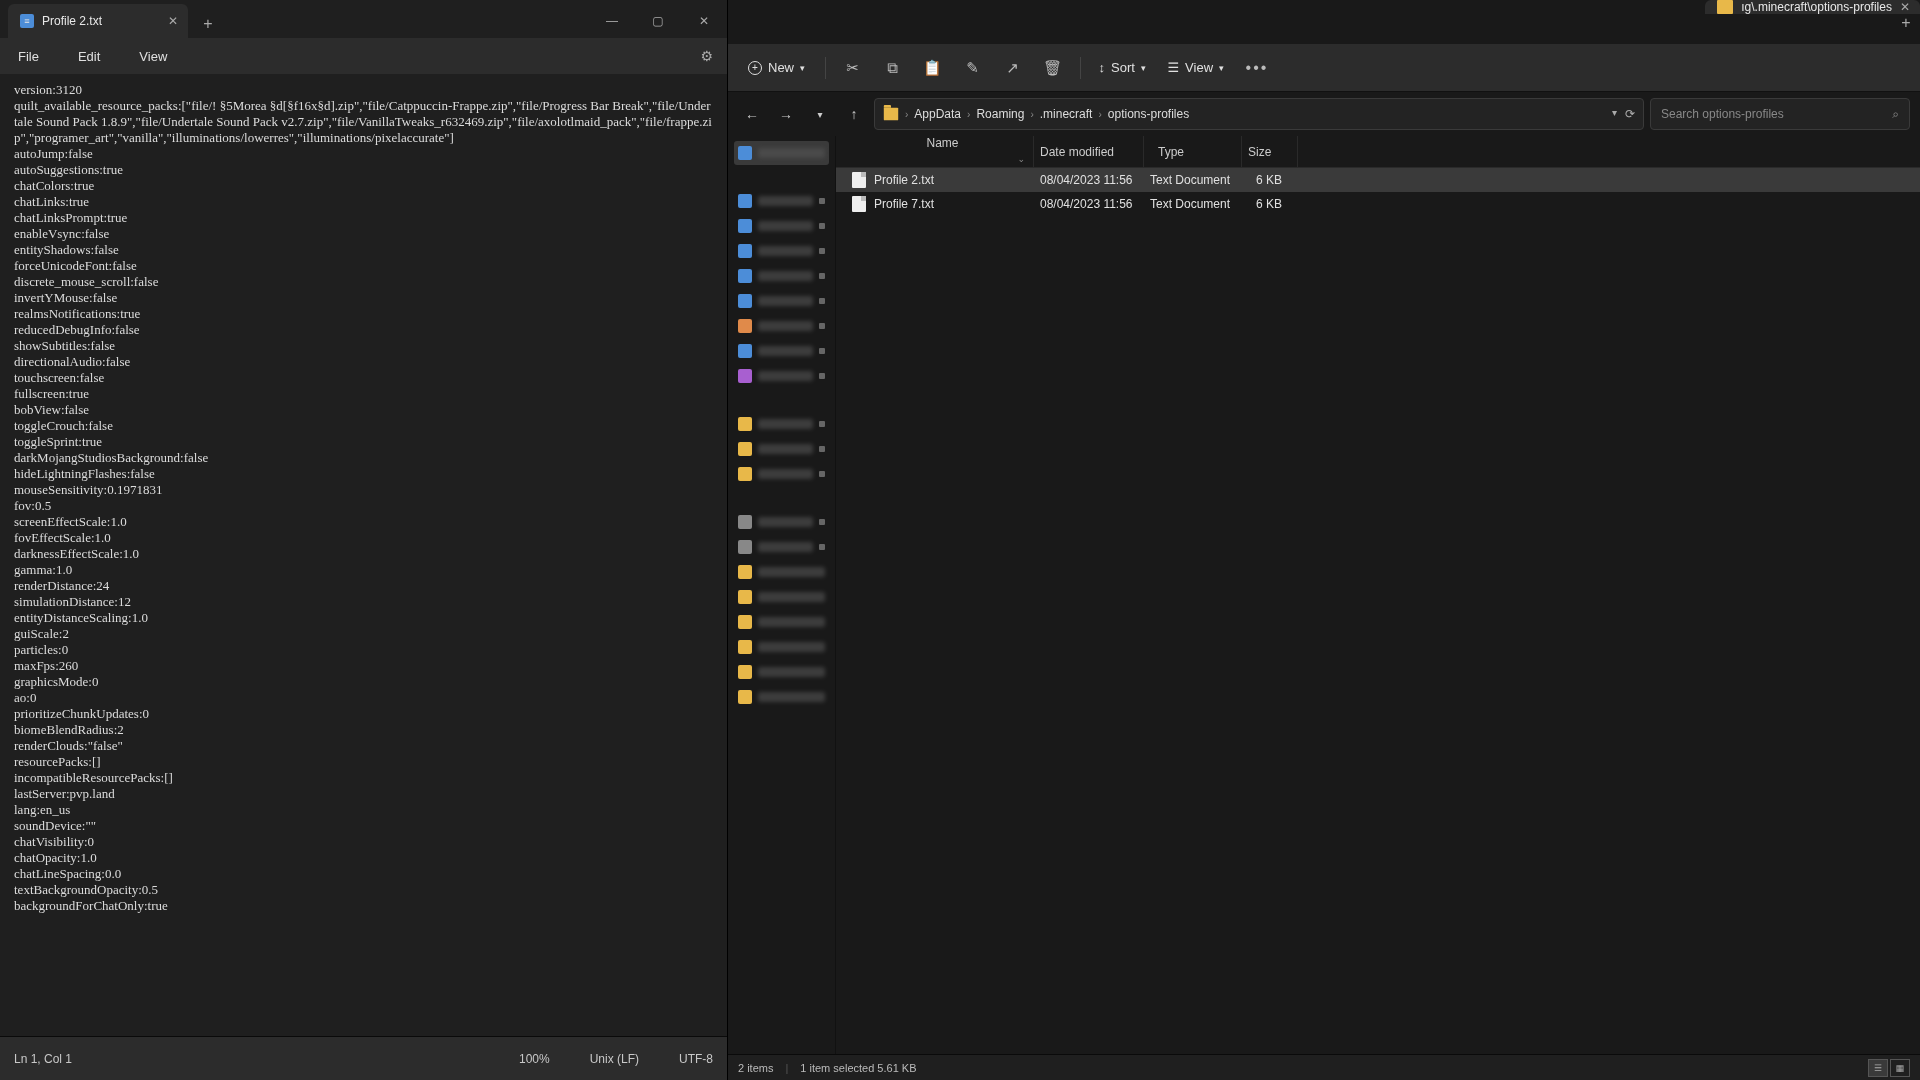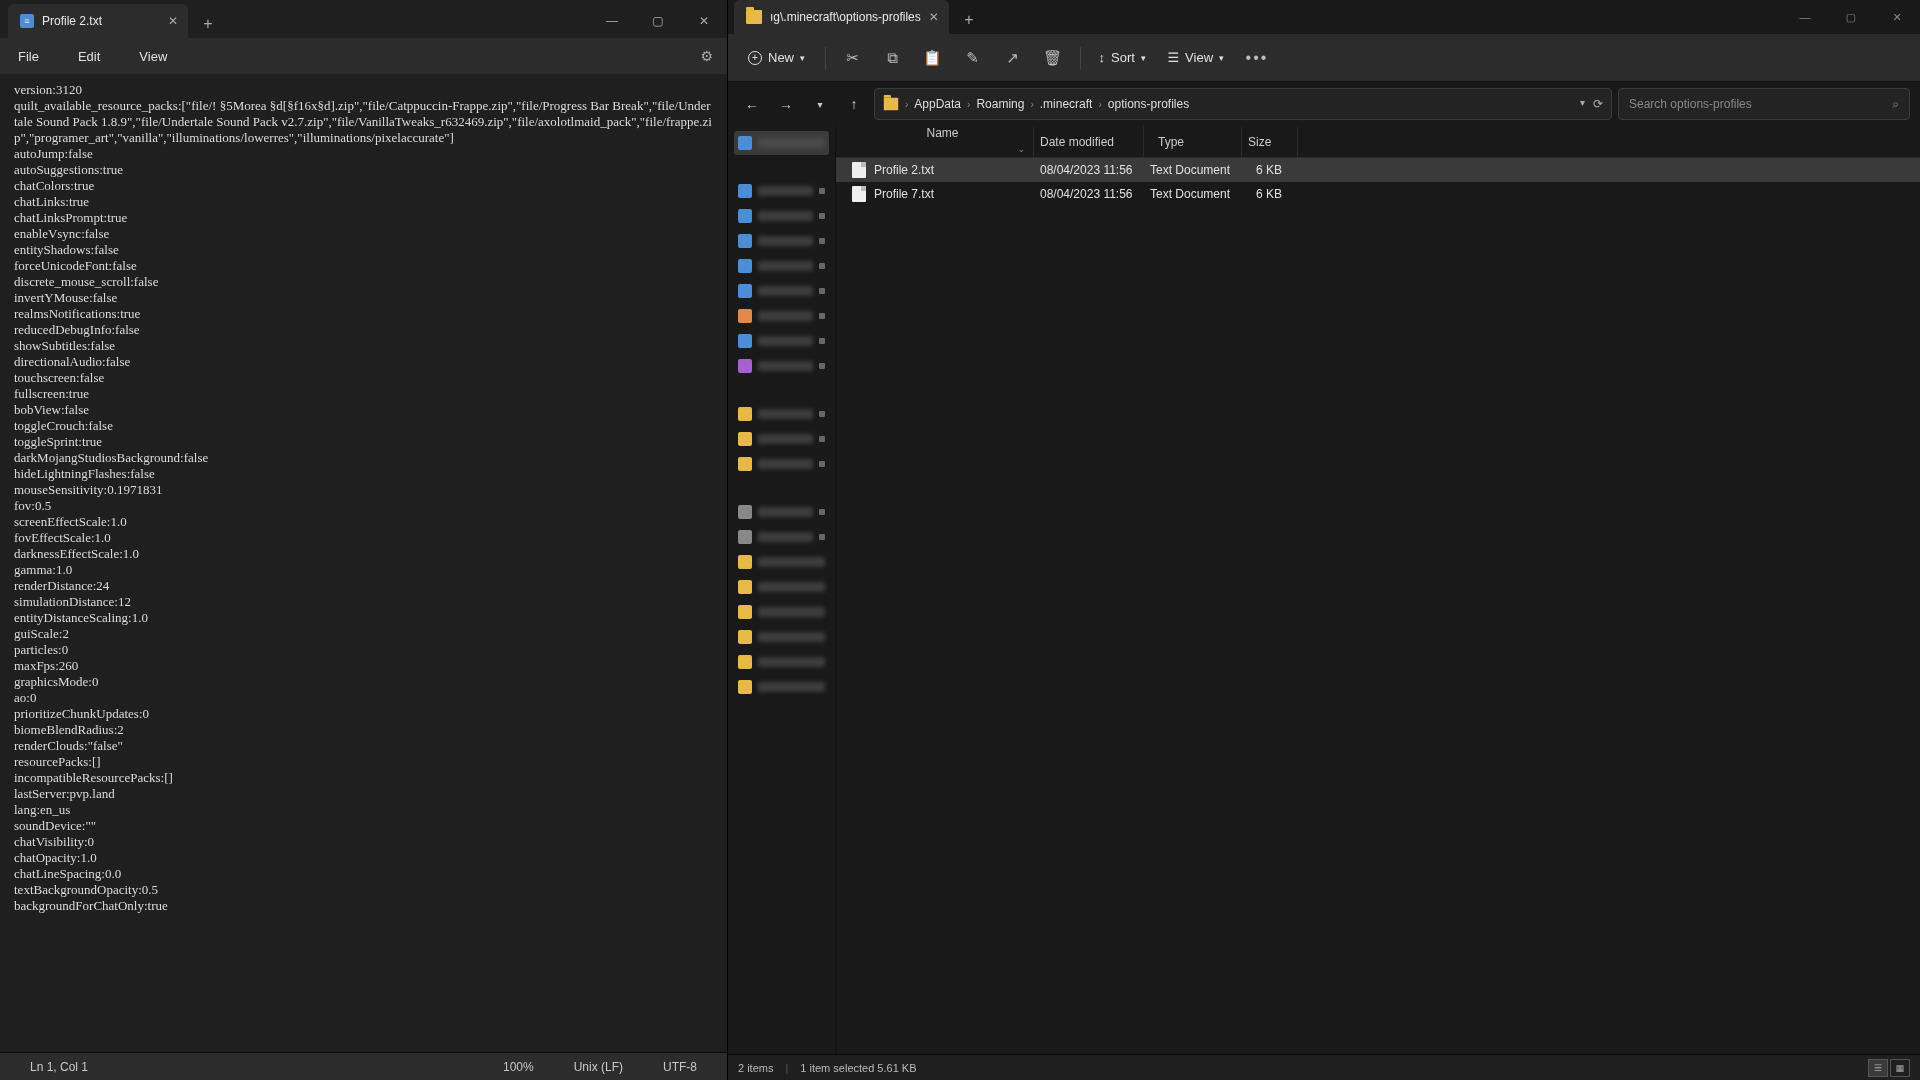--- a/index.html
+++ b/index.html
@@ -12,26 +12,26 @@
 .np-tab { display: flex; align-items: center; gap: 8px; background: #2c2c2c; height: 34px; padding: 0 10px 0 12px; border-radius: 6px 6px 0 0; margin-left: 8px; font-size: 12px; color: #e8e8e8; min-width: 180px; }
 .np-tab-icon { width: 14px; height: 14px; background: #4c8dd8; border-radius: 2px; display: flex; align-items: center; justify-content: center; font-size: 9px; }
 .np-tab-close { margin-left: auto; font-size: 12px; color: #aaa; cursor: pointer; }
 .np-newtab { width: 28px; height: 28px; display: flex; align-items: center; justify-content: center; color: #aaa; font-size: 16px; cursor: pointer; margin-left: 6px; }
 .np-winctrl { margin-left: auto; display: flex; }
 .np-winctrl div { width: 46px; height: 34px; display: flex; align-items: center; justify-content: center; color: #aaa; font-size: 12px; }
 .np-menubar { height: 36px; display: flex; align-items: center; padding: 0 8px; background: #2c2c2c; gap: 19px; }
 .np-menu { padding: 4px 10px; font-size: 13px; color: #e0e0e0; border-radius: 4px; cursor: pointer; }
 .np-settings { margin-left: auto; color: #aaa; font-size: 14px; cursor: pointer; padding: 4px 6px; }
 .np-content { flex: 1; overflow: auto; padding: 8px 14px; font-family: Liberation Serif, serif; font-size: 13px; line-height: 16px; color: #dcdcdc; white-space: pre-wrap; word-break: break-all; }
-.np-status { height: 28px; display: flex; align-items: center; background: #2c2c2c; font-size: 12px; color: #c8c8c8; padding: 0 30px; gap: 40px; border-top: 1px solid #0a0a0a; }
+.np-status { height: 44px; display: flex; align-items: center; background: #2c2c2c; font-size: 12px; color: #c8c8c8; padding: 0 14px; gap: 40px; border-top: 1px solid #0a0a0a; }
 .np-status .spacer { flex: 1; } 
 
 
 .explorer { flex: 1; height: 100%; background: #191919; display: flex; flex-direction: column; }
-.ex-titlebar { height: 34px; display: flex; align-items: flex-end; background: #191919; }
+.ex-titlebar { height: 44px; display: flex; align-items: flex-end; background: #191919; flex-direction: column; }
 .ex-tab { display: flex; align-items: center; gap: 8px; background: #2c2c2c; height: 34px; padding: 0 10px 0 12px; border-radius: 6px 6px 0 0; margin-left: 6px; font-size: 12px; color: #e8e8e8; min-width: 160px; }
 .ex-folder-icon { width: 16px; height: 14px; background: #e8b849; border-radius: 1px; position: relative; }
 .ex-folder-icon::before { content: ""; position: absolute; top: -3px; left: 0; width: 8px; height: 3px; background: #e8b849; border-radius: 1px 1px 0 0; }
 .ex-tab-close { margin-left: auto; font-size: 12px; color: #aaa; cursor: pointer; }
 .ex-winctrl { margin-left: auto; display: flex; }
 .ex-winctrl div { width: 46px; height: 34px; display: flex; align-items: center; justify-content: center; color: #888; font-size: 11px; }
 
 .ex-toolbar { height: 48px; display: flex; align-items: center; padding: 0 10px; gap: 6px; background: #2c2c2c; border-bottom: 1px solid #111; }
 .ex-new { display: flex; align-items: center; gap: 6px; padding: 5px 10px; color: #e0e0e0; font-size: 13px; border-radius: 4px; cursor: pointer; }
 .ex-new .plus { width: 14px; height: 14px; border: 1px solid #e0e0e0; border-radius: 50%; display: flex; align-items: center; justify-content: center; font-size: 10px; }
@@ -39,21 +39,21 @@
 .ex-tool { width: 34px; height: 34px; display: flex; align-items: center; justify-content: center; color: #bbb; font-size: 15px; cursor: pointer; border-radius: 4px; }
 .ex-sort, .ex-view { display: flex; align-items: center; gap: 6px; padding: 5px 8px; color: #e0e0e0; font-size: 13px; cursor: pointer; }
 .ex-more { padding: 5px 8px; color: #bbb; cursor: pointer; letter-spacing: 2px; }
 
 .ex-addr { height: 44px; display: flex; align-items: center; padding: 0 10px; gap: 6px; background: #191919; }
 .ex-nav { width: 28px; height: 28px; display: flex; align-items: center; justify-content: center; color: #ccc; font-size: 14px; cursor: pointer; }
 .ex-breadcrumb { flex: 1; display: flex; align-items: center; background: #232323; border: 1px solid #3a3a3a; border-radius: 4px; height: 32px; padding: 0 8px; font-size: 12px; color: #ddd; gap: 6px; }
 .ex-breadcrumb .crumb { cursor: pointer; }
 .ex-breadcrumb .sep { color: #888; font-size: 10px; }
 .ex-bc-actions { margin-left: auto; display: flex; gap: 8px; color: #aaa; }
-.ex-search { width: 292px; height: 32px; background: #232323; border: 1px solid #3a3a3a; border-radius: 4px; display: flex; align-items: center; padding: 0 10px; font-size: 12px; color: #888; gap: 8px; }
+.ex-search { width: 260px; height: 32px; background: #232323; border: 1px solid #3a3a3a; border-radius: 4px; display: flex; align-items: center; padding: 0 10px; font-size: 12px; color: #888; gap: 8px; }
 .ex-search span.ph { flex: 1; }
 
 .ex-body { flex: 1; display: flex; overflow: hidden; }
 .ex-side { width: 108px; background: #191919; border-right: 1px solid #111; overflow: hidden; padding-top: 4px; }
 .ex-side-item { height: 24px; margin: 1px 6px; display: flex; align-items: center; gap: 6px; padding: 0 4px; }
 .ex-side-item .sq { width: 14px; height: 14px; border-radius: 2px; }
 .ex-side-item .blur { flex: 1; height: 10px; background: #555; border-radius: 2px; filter: blur(2px); opacity: 0.6; }
 .ex-side-item .pin { width: 6px; height: 6px; background: #666; border-radius: 1px; }
 .ex-side-gap { height: 22px; }
 

